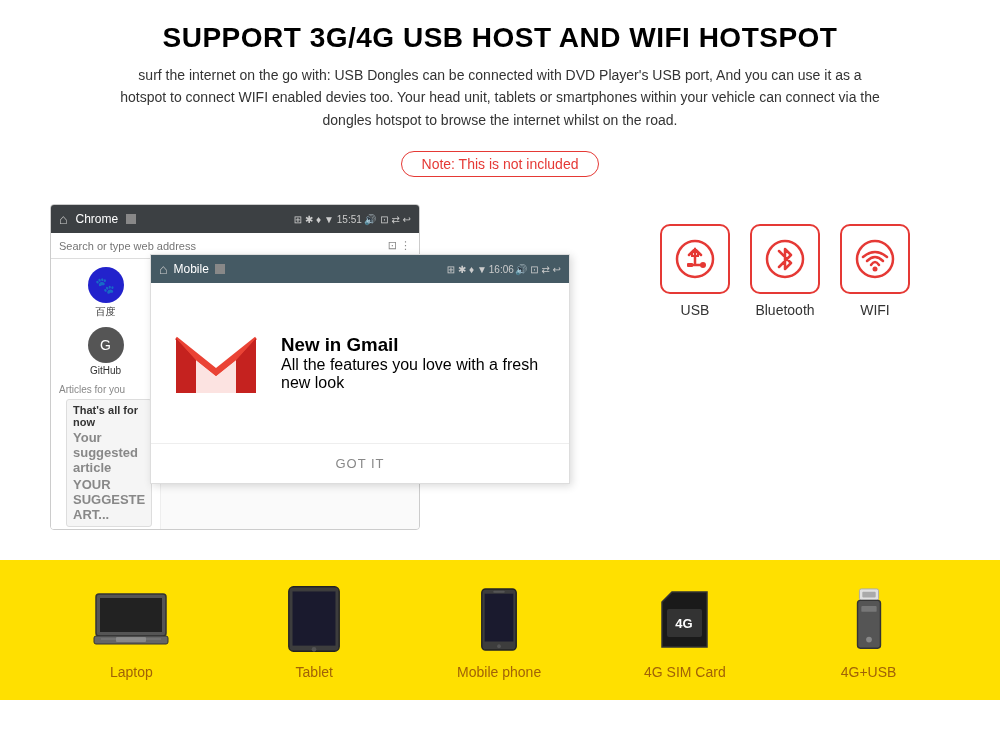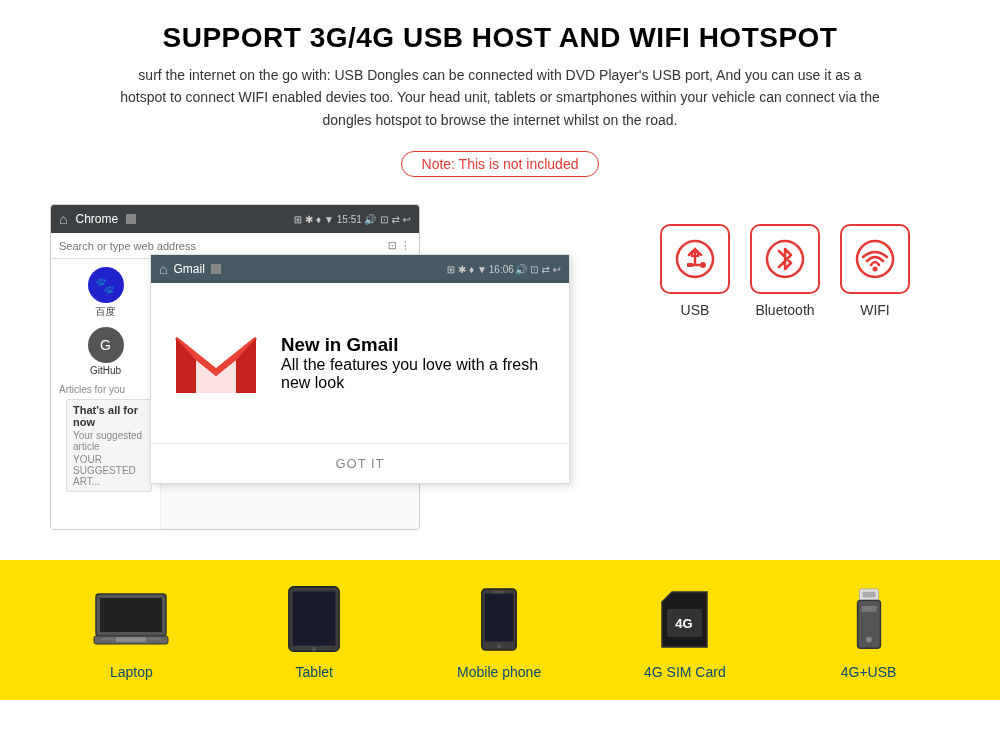--- a/index.html
+++ b/index.html
@@ -164,24 +164,25 @@
       padding: 4px 6px;
       font-size: 10px;
       color: #333;
       margin-left: 7px;
     }
     .thats-all-card .title {
       font-weight: bold;
       font-size: 11px;
     }
     .suggested-text {
-      font-size: 10px;
+      font-size: 13px;
       color: #888;
       margin-top: 2px;
       overflow: hidden;
+      font-weight: bold;
     }
 
     
     .gmail-overlay {
       position: absolute;
       top: 50px;
       left: 100px;
       width: 420px;
       background: #fff;
       border: 1px solid #ddd;
@@ -292,21 +293,21 @@
     }
     .device-icon {
       width: 80px;
       height: 70px;
       display: flex;
       align-items: center;
       justify-content: center;
     }
     .device-label {
       font-size: 14px;
-      color: #0c4a6e;
+      color: #a16207;
       font-weight: 500;
     }
 
     
     .laptop-svg { width: 80px; height: 60px; }
     .tablet-svg { width: 60px; height: 70px; }
     .phone-svg { width: 40px; height: 65px; }
     .sim-svg { width: 55px; height: 65px; }
     .usb-drive-svg { width: 40px; height: 65px; }
   </style>
@@ -357,21 +358,21 @@
             <div class="suggested-text">Your suggested article</div>
             <div class="suggested-text">YOUR SUGGESTED ART...</div>
           </div>
         </div>
       </div>
     </div>
 
     <div class="gmail-overlay">
       <div class="gmail-bar">
         <span class="home-icon">⌂</span>
-        <span class="app-label">Gmail</span>
+        <span class="app-label">Mobile</span>
         <div class="stop-btn"></div>
         <div class="status-area">
           <span>⊞ ✱ ♦ ▼</span>
           <span>16:06</span>
           <span>🔊</span>
           <span>⊡ ⇄ ↩</span>
         </div>
       </div>
       <div class="gmail-content">
 

